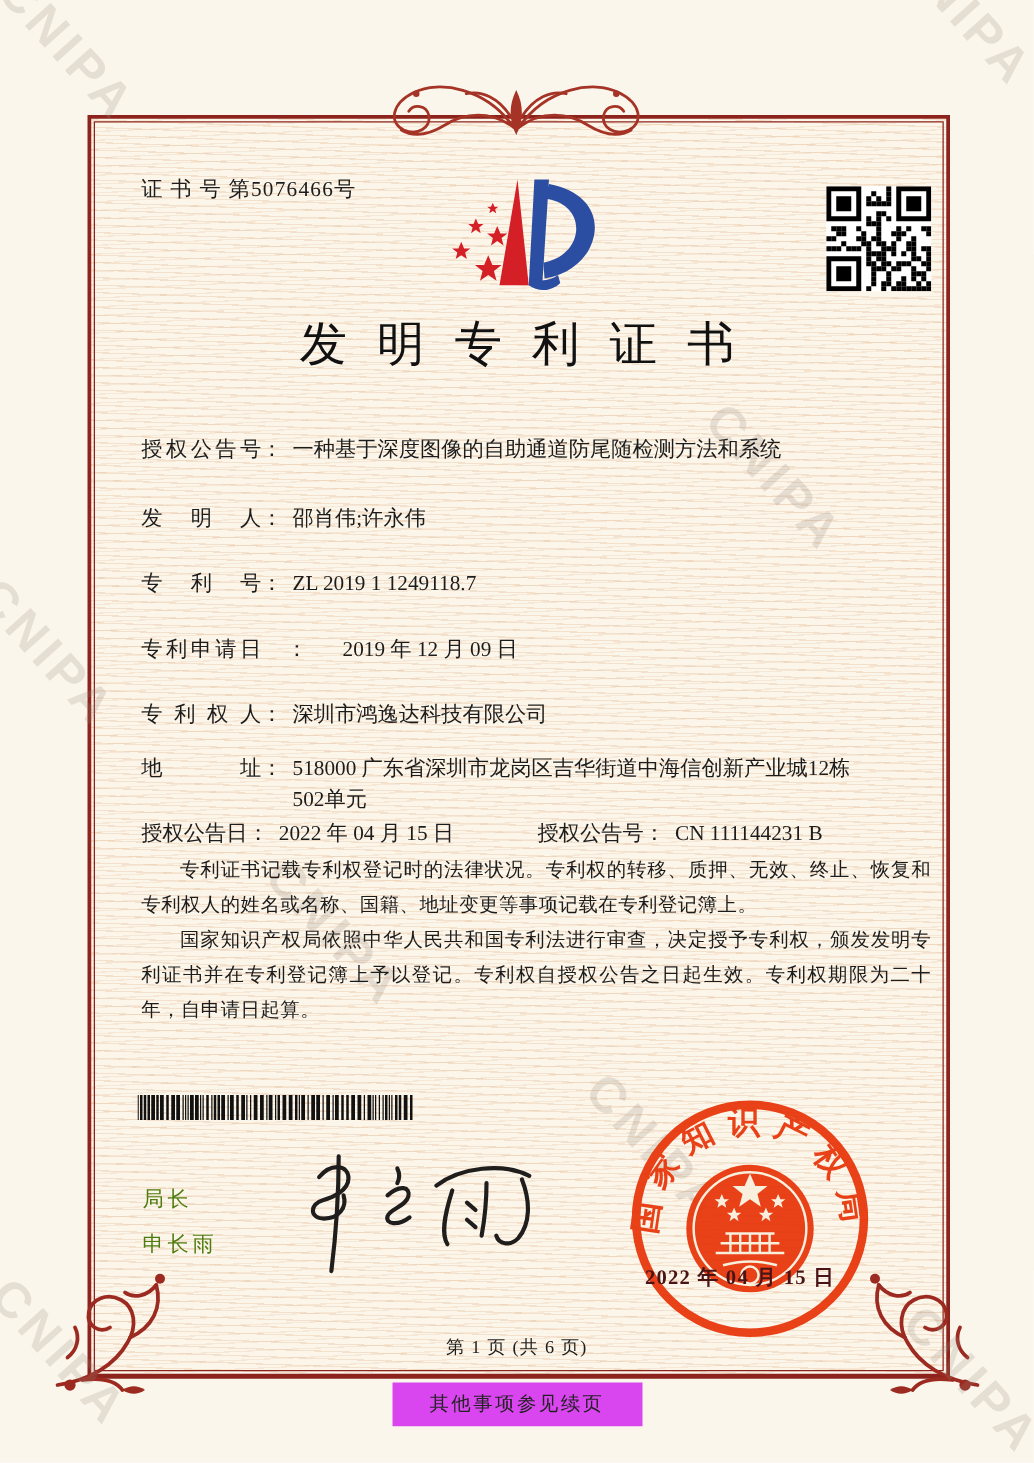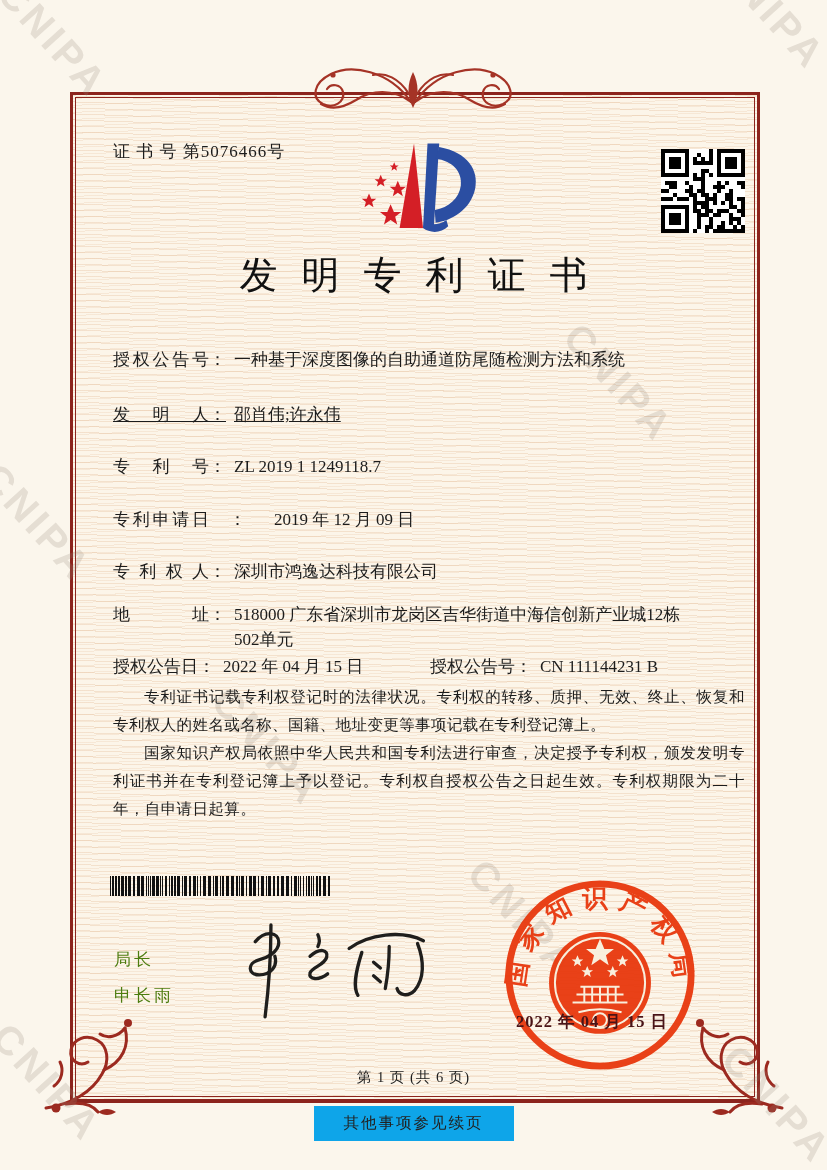--- a/index.html
+++ b/index.html
@@ -39,21 +39,21 @@
   .title{
     position:absolute;left:0;top:250px;width:100%;
     text-align:center;font-size:38px;font-weight:normal;
     letter-spacing:24px;text-indent:24px;color:#111;
   }
   .row{position:absolute;left:113px;font-size:17px;line-height:25px;display:flex;}
   .row .lbl{display:inline-block;width:96px;text-align:justify;text-align-last:justify;flex:none;}
   .row .colon{flex:none;}
   .row .val{margin-left:8px;}
   .row-name{top:347px;}
-  .row-inventor{top:402px;text-decoration:underline;}
+  .row-inventor{top:402px;}
   .row-patno{top:454px;}
   .row-filing{top:507px;gap:20px;}
   .row-patentee{top:559px;}
   .row-address{top:602px;}
   .row-address .val{width:452px;}
   .row-grant{top:654px;width:640px;}
   .grant-group1{display:flex;width:317px;flex:none;}
   .grant-group2{display:flex;}
   .paras{position:absolute;left:113px;top:683px;width:632px;font-size:15.5px;line-height:28px;letter-spacing:.4px;text-align:justify;}
   .paras p{margin:0;text-indent:2em;}
@@ -61,21 +61,21 @@
   .official{position:absolute;left:114px;top:942px;font-family:"Liberation Sans","DejaVu Sans",sans-serif;font-size:17px;letter-spacing:3px;color:#4d7c0f;line-height:36px;font-weight:500;}
   .signature{position:absolute;left:226px;top:916px;}
   .seal{position:absolute;left:502px;top:877px;width:196px;height:196px;z-index:5;opacity:.95;}
   .seal-date{
     position:absolute;left:506px;top:1011px;width:172px;z-index:6;
     font-size:16.5px;letter-spacing:1px;color:#4a1417;text-align:center;font-weight:bold;
   }
   .footer-page{position:absolute;left:0;top:1068px;width:100%;text-align:center;font-size:14.5px;letter-spacing:1px;}
   .cont-note{
     position:absolute;left:50%;top:1106px;transform:translateX(-50%);
-    background:#0ea5e9;padding:7px 30px;font-size:15.5px;letter-spacing:2px;color:#222;z-index:6;
+    background:#d946ef;padding:7px 30px;font-size:15.5px;letter-spacing:2px;color:#222;z-index:6;
   }
   .ornament-top{position:absolute;left:293px;top:58px;z-index:2;}
   .corner{position:absolute;z-index:2;}
   .corner.bl{left:40px;top:1012px;}
   .corner.br{left:676px;top:1012px;transform:scaleX(-1);}
 </style>
 </head>
 <body>
 
 <div class="page">

